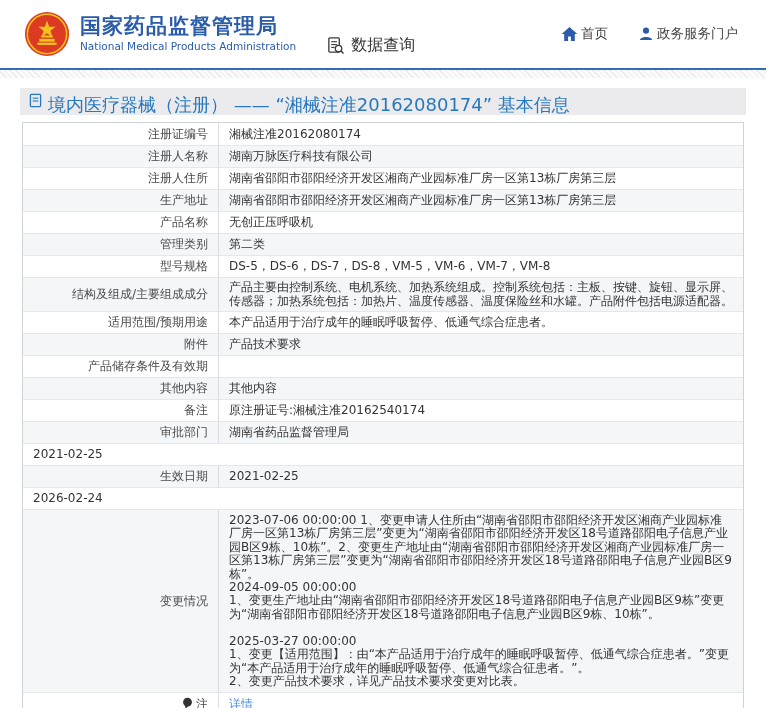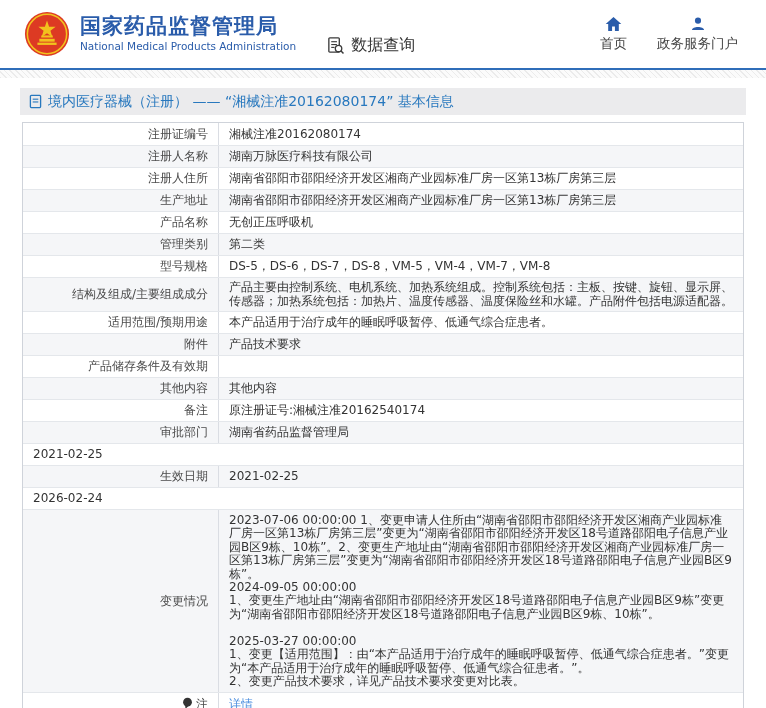--- a/index.html
+++ b/index.html
@@ -12,28 +12,28 @@
   
   .header { height: 68px; display: flex; align-items: center; padding: 0 22px 0 24px; background: #fff; }
   .emblem { width: 46px; height: 46px; flex: 0 0 auto; }
   .title-block { margin-left: 10px; line-height: 1.1; }
   .site-title { font-size: 21px; font-weight: bold; color: #2a5caa; letter-spacing: 1px; }
   .site-sub { font-size: 10.5px; color: #2a5caa; margin-top: 3px; }
   .dq { margin-left: 30px; margin-top: 22px; display: flex; align-items: center; gap: 6px; cursor: pointer; }
   .dq-label { font-size: 16px; color: #333; }
   .spacer { flex: 1; }
   .topnav { display: flex; gap: 30px; padding-right: 6px; }
-  .nav-item { display: flex; flex-direction: column; align-items: center; gap: 3px; cursor: pointer; }
+  .nav-item { display: flex; flex-direction: row; align-items: center; gap: 3px; cursor: pointer; }
   .nav-label { font-size: 13.5px; color: #444; white-space: nowrap; }
   .blue-line { height: 2px; background: #2f6db9; }
   .hatch { height: 8px; background: repeating-linear-gradient(45deg, #ebebeb 0 1px, #fbfbfb 1px 4px); }
   
   .crumb { margin: 10px 20px 7px 20px; height: 27px; background: #ebebed;
-    display: flex; align-items: center; gap: 6px; padding: 5px 9px;
-    color: #2878be; font-size: 14px; }
+    display: flex; gap: 6px; padding: 5px 9px;
+    color: #2878be; font-size: 18px; }
   
   .table { margin: 0 22px; border: 1px solid #cfd3da; background: #fff; }
   .row { display: flex; border-top: 1px solid #e4e7eb; min-height: 22px; }
   .row:first-child { border-top: none; }
   .row:nth-child(even) { background: #f5f6f8; }
   .cell { padding: 2px 10px; font-size: 12px; line-height: 1.2; display: flex; align-items: center; }
   .label { width: 196px; justify-content: flex-end; text-align: right; color: #4a4a4a;
     border-right: 1px solid #dadde3; flex: 0 0 auto; }
   .val { flex: 1; color: #333; }
   .val.pre { display: block; white-space: pre-line; padding: 4px 10px; line-height: 1.12; }
@@ -118,21 +118,21 @@
     <div class="row">
         <div class="cell label">产品名称</div>
         <div class="cell val">无创正压呼吸机</div>
       </div>
     <div class="row">
         <div class="cell label">管理类别</div>
         <div class="cell val">第二类</div>
       </div>
     <div class="row">
         <div class="cell label">型号规格</div>
-        <div class="cell val">DS-5，DS-6，DS-7，DS-8，VM-5，VM-4，VM-7，VM-8</div>
+        <div class="cell val">DS-5，DS-6，DS-7，DS-8，VM-5，VM-6，VM-7，VM-8</div>
       </div>
     <div class="row">
         <div class="cell label">结构及组成/主要组成成分</div>
         <div class="cell val">产品主要由控制系统、电机系统、加热系统组成。控制系统包括：主板、按键、旋钮、显示屏、传感器；加热系统包括：加热片、温度传感器、温度保险丝和水罐。产品附件包括电源适配器。</div>
       </div>
     <div class="row">
         <div class="cell label">适用范围/预期用途</div>
         <div class="cell val">本产品适用于治疗成年的睡眠呼吸暂停、低通气综合症患者。</div>
       </div>
     <div class="row">

